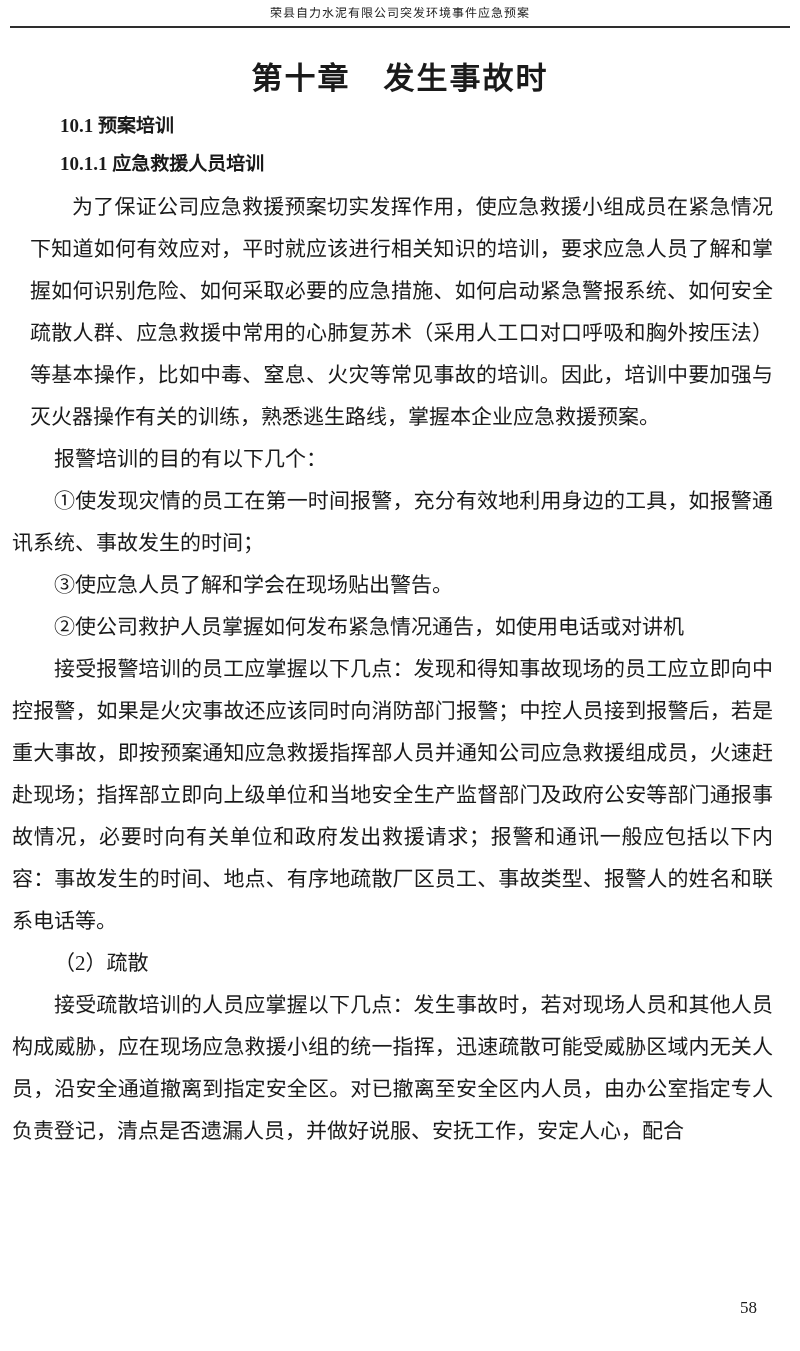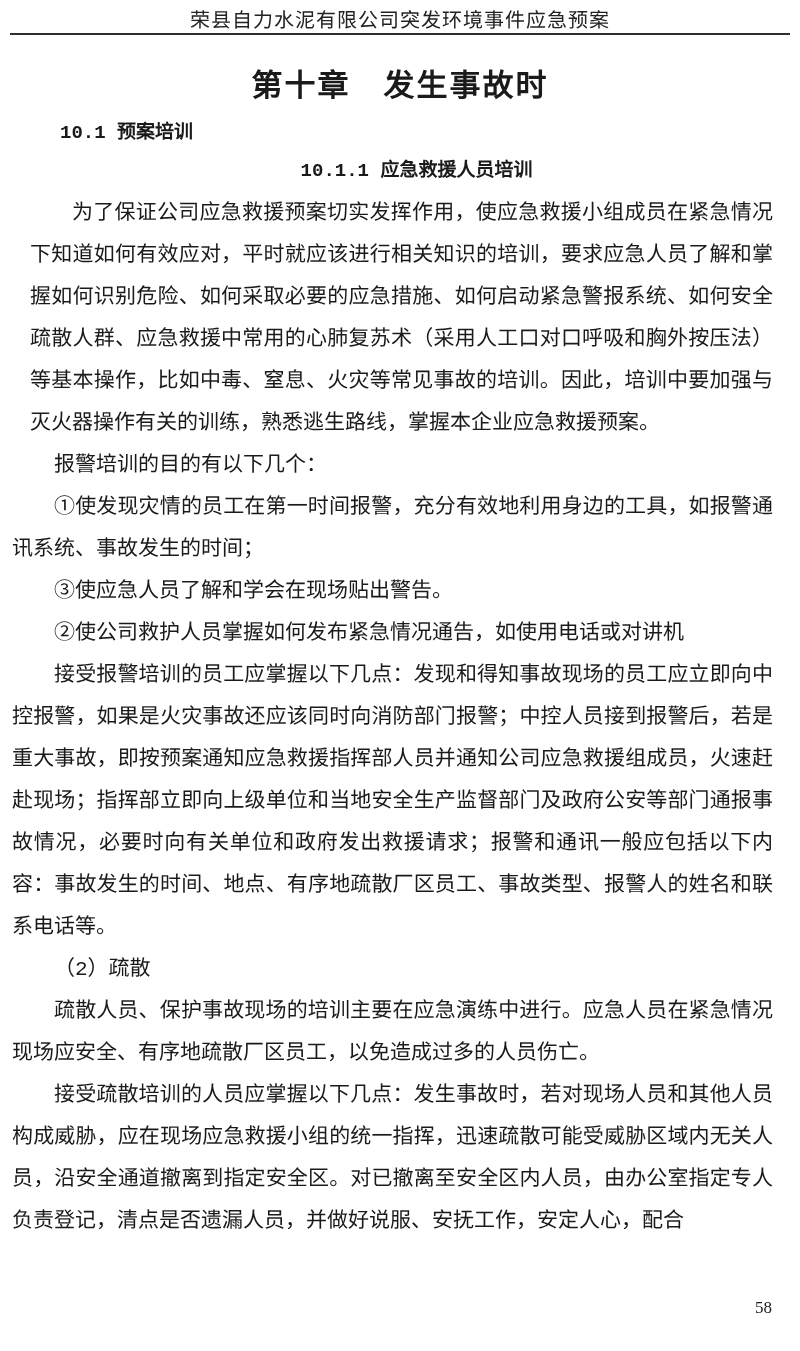--- a/index.html
+++ b/index.html
@@ -6,69 +6,67 @@
   body {
     width: 800px;
     height: 1351px;
     background: #ffffff;
     color: #1a1a1a;
     font-family: "Liberation Serif", "DejaVu Serif", serif;
     position: relative;
     overflow: hidden;
   }
   .doc-header {
-    padding-top: 10px;
+    padding-top: 3px;
     text-align: center;
-    font-size: 20px;
+    font-size: 12px;
     letter-spacing: 1px;
     color: #222222;
     line-height: 20px;
   }
   .header-rule {
     margin: 3px 10px 0 10px;
     height: 0;
     border-bottom: 2.5px solid #2e2e2e;
   }
   .chapter-title {
     margin: 28px 0 0 0;
     text-align: center;
     font-size: 31px;
     font-weight: bold;
     line-height: 46px;
     letter-spacing: 2px;
   }
   .doc-body {
     margin: 0 27px 0 12px;
-    font-family: Liberation Mono, monospace;
   }
   .h2-heading {
     margin: 6px 0 0 48px;
     font-size: 19px;
     font-weight: bold;
     line-height: 36px;
   }
   .h3-heading {
     margin: 2px 0 0 48px;
     font-size: 19px;
     font-weight: bold;
     line-height: 36px;
-    text-align: center;
   }
   .para {
     margin: 0;
     font-size: 21px;
     line-height: 42px;
     text-align: justify;
     text-indent: 2em;
   }
   .para-first { margin-top: 4px; margin-left: 18px; }
   .page-number {
     position: absolute;
     top: 1298px;
-    right: 28px;
+    right: 43px;
     font-size: 17px;
     color: #1a1a1a;
   }
 </style>
 </head>
 <body>
 
 <div class="doc-header">荣县自力水泥有限公司突发环境事件应急预案</div>
 <div class="header-rule"></div>
 
@@ -77,17 +75,16 @@
 <div class="doc-body">
   <h2 class="h2-heading">10.1 预案培训</h2>
   <h3 class="h3-heading">10.1.1 应急救援人员培训</h3>
   <p class="para para-first">为了保证公司应急救援预案切实发挥作用，使应急救援小组成员在紧急情况下知道如何有效应对，平时就应该进行相关知识的培训，要求应急人员了解和掌握如何识别危险、如何采取必要的应急措施、如何启动紧急警报系统、如何安全疏散人群、应急救援中常用的心肺复苏术（采用人工口对口呼吸和胸外按压法）等基本操作，比如中毒、窒息、火灾等常见事故的培训。因此，培训中要加强与灭火器操作有关的训练，熟悉逃生路线，掌握本企业应急救援预案。</p>
   <p class="para">报警培训的目的有以下几个：</p>
   <p class="para">①使发现灾情的员工在第一时间报警，充分有效地利用身边的工具，如报警通讯系统、事故发生的时间；</p>
   <p class="para">③使应急人员了解和学会在现场贴出警告。</p>
   <p class="para">②使公司救护人员掌握如何发布紧急情况通告，如使用电话或对讲机</p>
   <p class="para">接受报警培训的员工应掌握以下几点：发现和得知事故现场的员工应立即向中控报警，如果是火灾事故还应该同时向消防部门报警；中控人员接到报警后，若是重大事故，即按预案通知应急救援指挥部人员并通知公司应急救援组成员，火速赶赴现场；指挥部立即向上级单位和当地安全生产监督部门及政府公安等部门通报事故情况，必要时向有关单位和政府发出救援请求；报警和通讯一般应包括以下内容：事故发生的时间、地点、有序地疏散厂区员工、事故类型、报警人的姓名和联系电话等。</p>
   <p class="para">（2）疏散</p>
-  <p class="para">疏散人员、保护事故现场的培训主要在应急演练中进行。应急人员在紧急情况现场应安全、有序地疏散厂区员工，以免造成过多的人员伤亡。</p>
   <p class="para">接受疏散培训的人员应掌握以下几点：发生事故时，若对现场人员和其他人员构成威胁，应在现场应急救援小组的统一指挥，迅速疏散可能受威胁区域内无关人员，沿安全通道撤离到指定安全区。对已撤离至安全区内人员，由办公室指定专人负责登记，清点是否遗漏人员，并做好说服、安抚工作，安定人心，配合</p>
 </div>
 
 <div class="page-number">58</div>
 
 </body></html>

